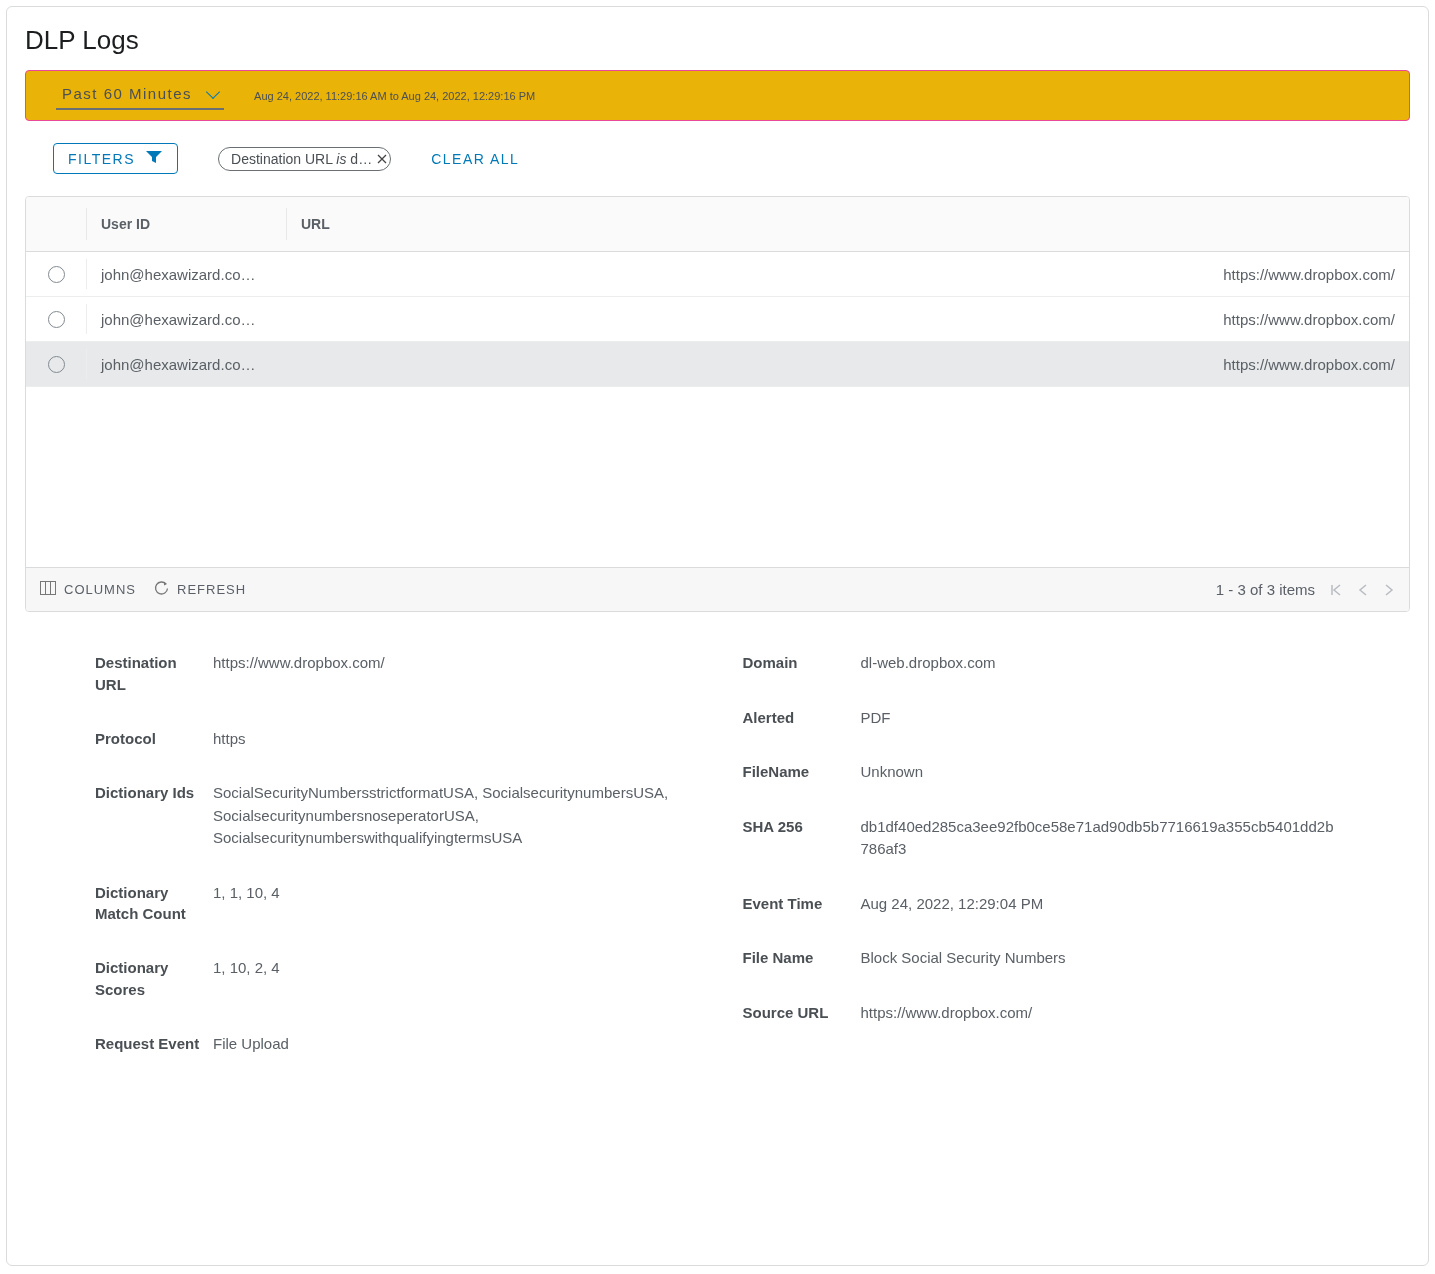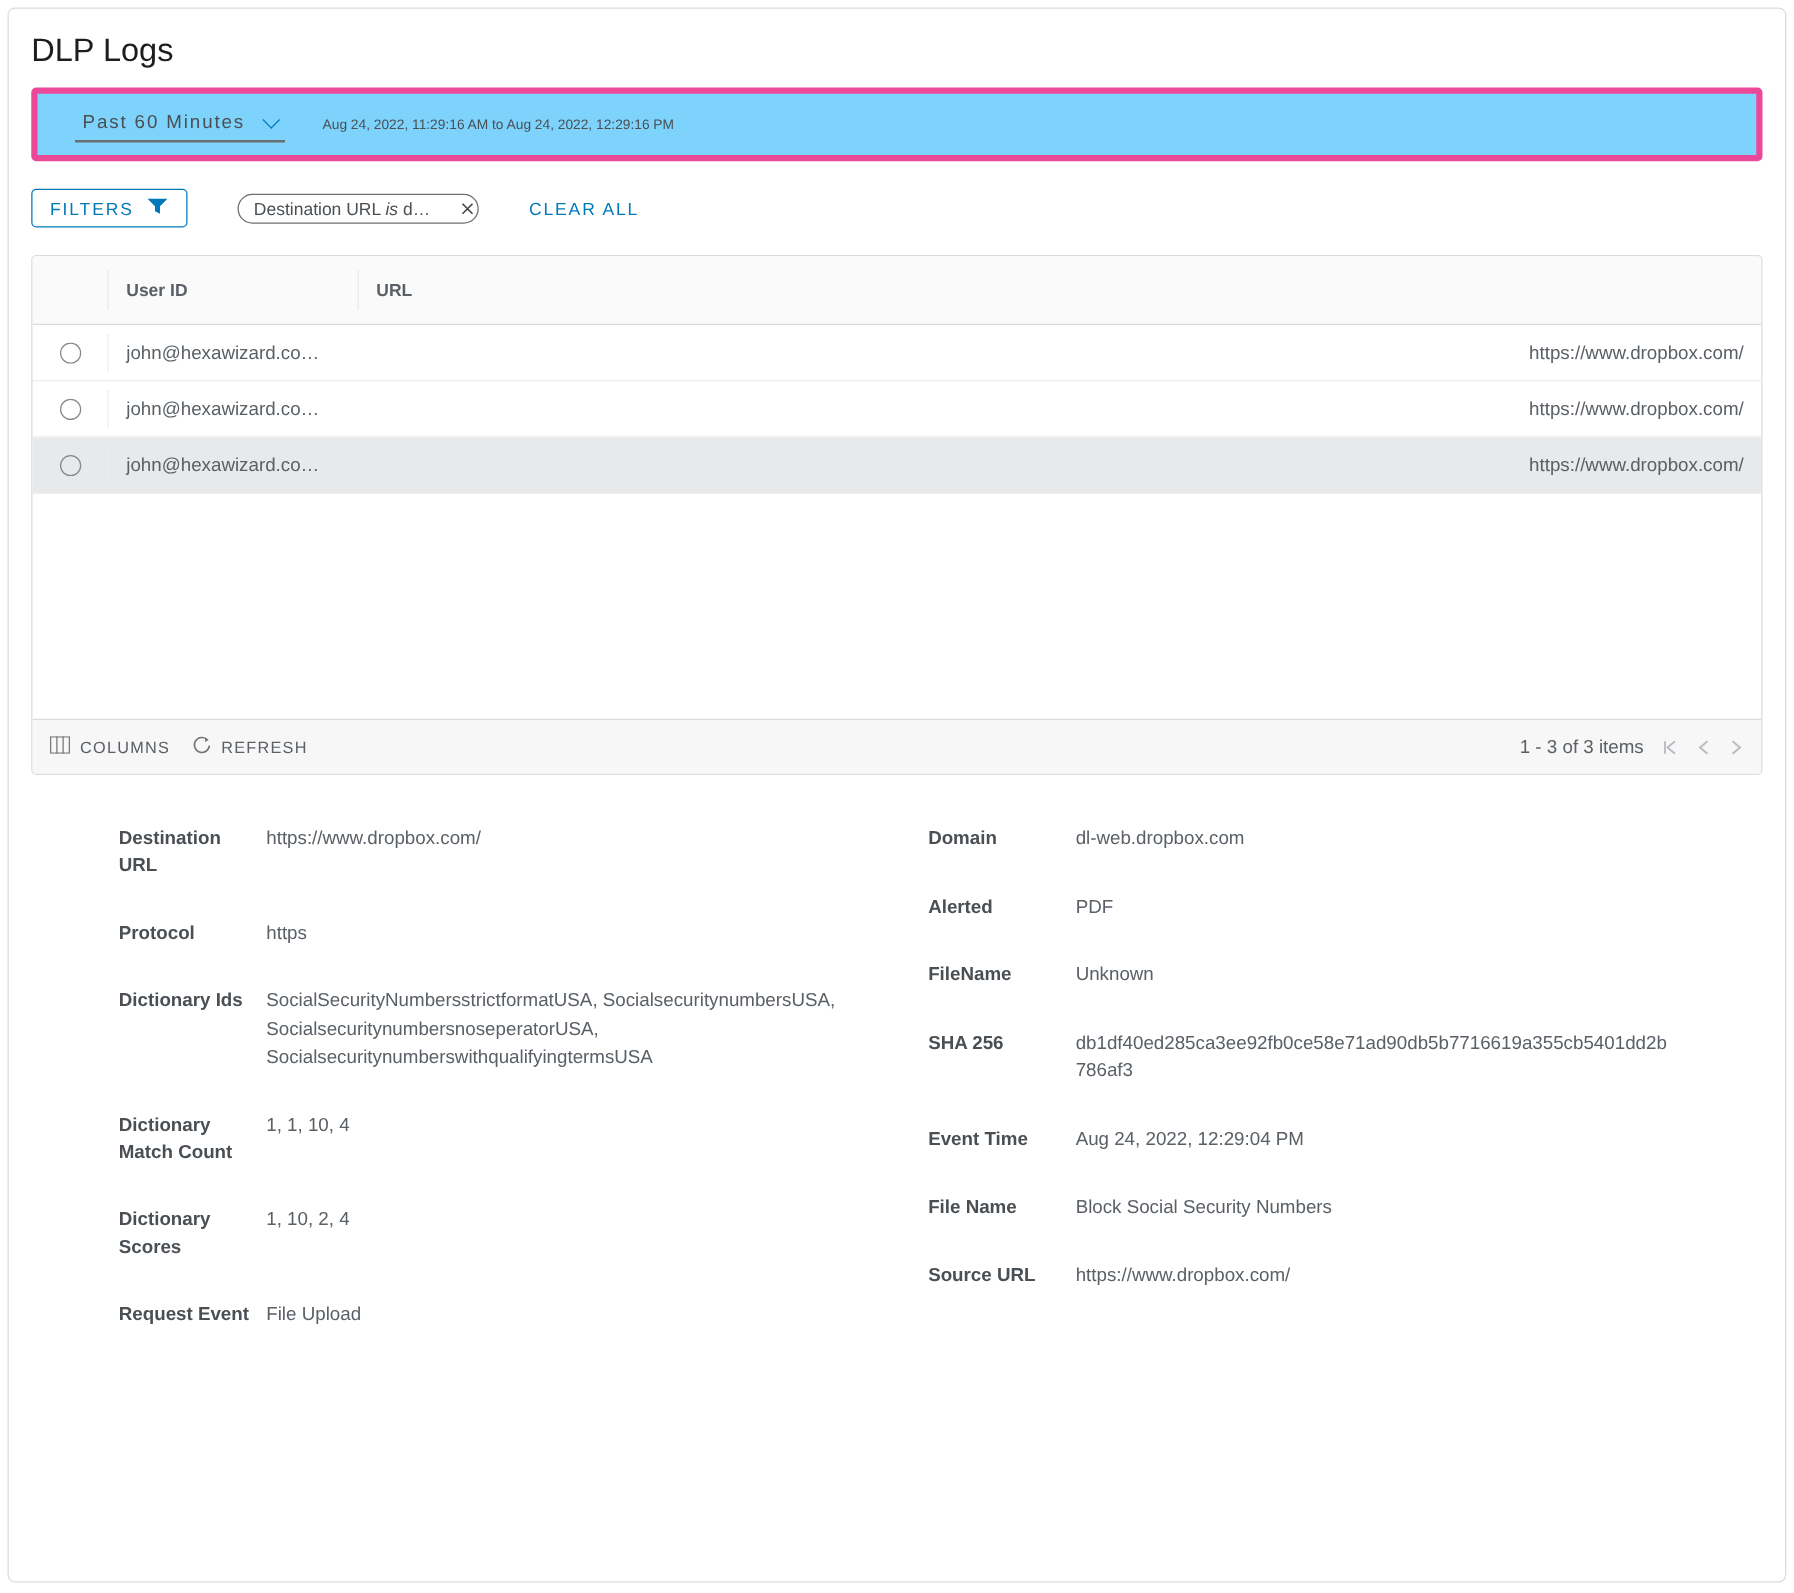--- a/index.html
+++ b/index.html
@@ -17,22 +17,22 @@
     width: 100%;
     min-height: 1260px;
   }
   h1.page-title {
     font-size: 26px;
     font-weight: 400;
     color: #1b1d1f;
     margin-bottom: 14px;
   }
   .timerange-bar {
-    background: #7dd3fc;
-    border: 5px solid #ec4899;
+    background: #eab308;
+    border: 1px solid #ec4899;
     border-radius: 4px;
     padding: 10px 30px;
     display: flex;
     align-items: center;
     gap: 30px;
     margin-bottom: 22px;
   }
   .tr-select {
     display: flex;
     align-items: center;
@@ -54,20 +54,21 @@
   .tr-range {
     color: #4a4f54;
     font-size: 11px;
     text-align: right;
   }
   .filters-row {
     display: flex;
     align-items: center;
     gap: 40px;
     margin-bottom: 22px;
+    margin-left: 28px;
   }
   .filters-button {
     border: 1.5px solid #0179b8;
     border-radius: 4px;
     color: #0179b8;
     padding: 6px 14px;
     display: flex;
     align-items: center;
     gap: 10px;
     font-size: 14px;
@@ -80,21 +81,21 @@
     display: inline-block;
   }
   .chip {
     border: 1px solid #6a6f73;
     border-radius: 14px;
     padding: 3px 2px 3px 12px;
     font-size: 14px;
     color: #4a4f54;
     display: flex;
     align-items: center;
-    gap: 24px;
+    gap: 4px;
     background: #fff;
   }
   .chip .italic { font-style: italic; }
   .chip-close {
     display: flex; align-items: center; justify-content: center;
     cursor: pointer;
   }
   .clear-all {
     color: #0179b8;
     letter-spacing: 1.5px;

